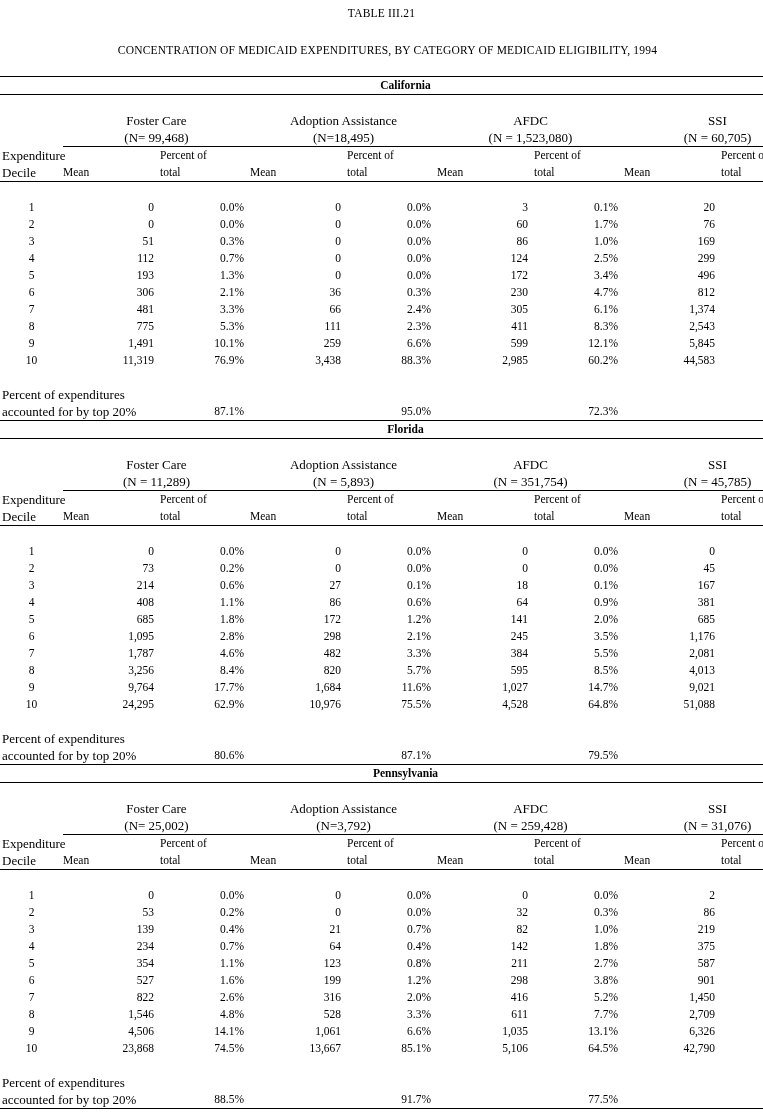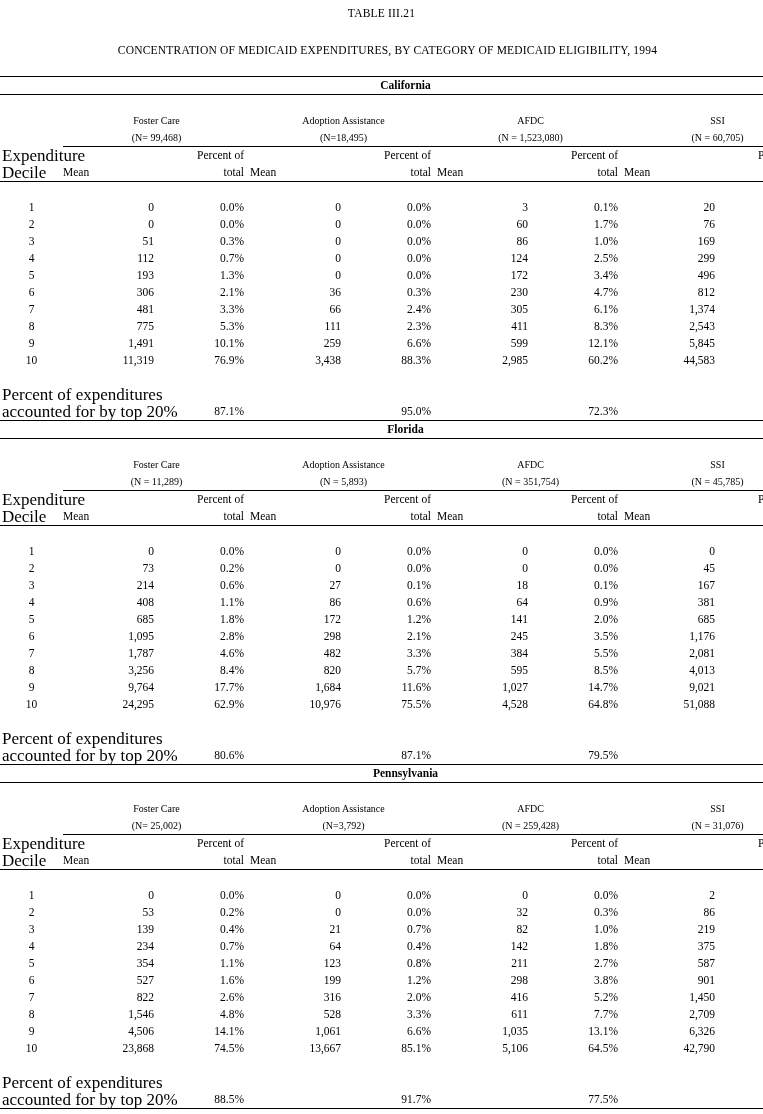--- a/index.html
+++ b/index.html
@@ -67,42 +67,42 @@
   .state-name {
     text-align: center;
     font-weight: bold;
     font-size: 11.5px;
     height: 20px;
     line-height: 20px;
   }
 
   .grp-head {
     text-align: center;
-    font-size: 10px;
+    font-size: 13px;
   }
   .grp-rule {
     border-bottom: 1.1px solid #000;
   }
 
   .num {
     text-align: right;
     padding-right: 6px !important;
     font-size: 11.5px;
   }
   .decile {
     text-align: center;
     font-size: 11.5px;
   }
   .lbl-left {
     text-align: left;
     padding-left: 2px !important;
-    font-size: 17px;
+    font-size: 13px;
   }
   .sub-head {
-    text-align: right;
+    text-align: left;
     padding-right: 6px !important;
     font-size: 11.5px;
   }
   .sub-head-c {
     font-size: 11.5px;
   }
 
   .source {
     font-size: 11.5px;
     padding-top: 11px;

